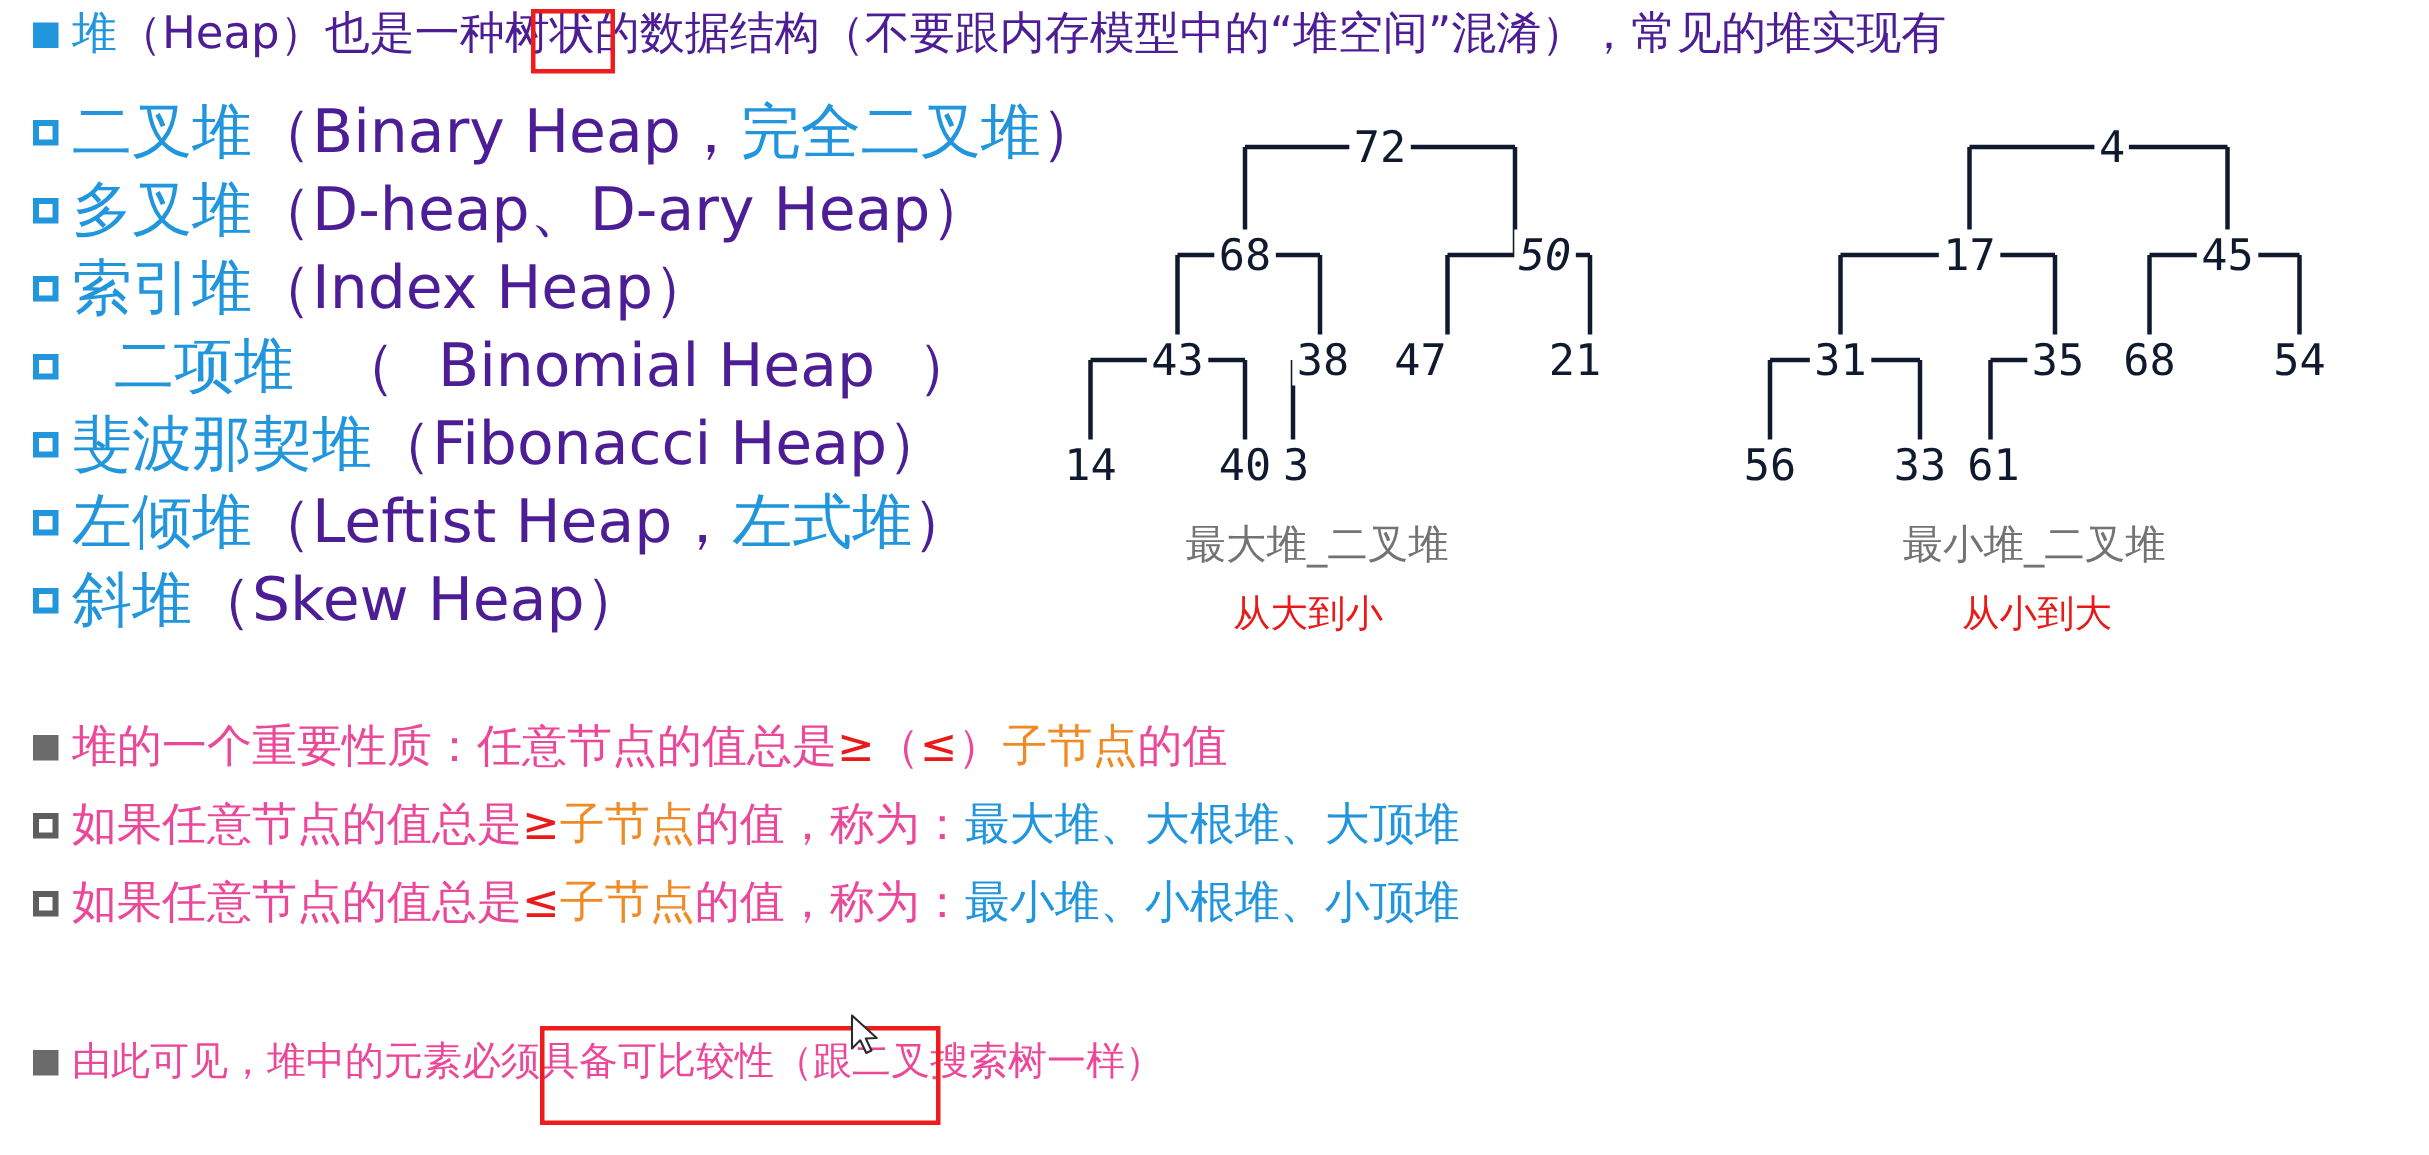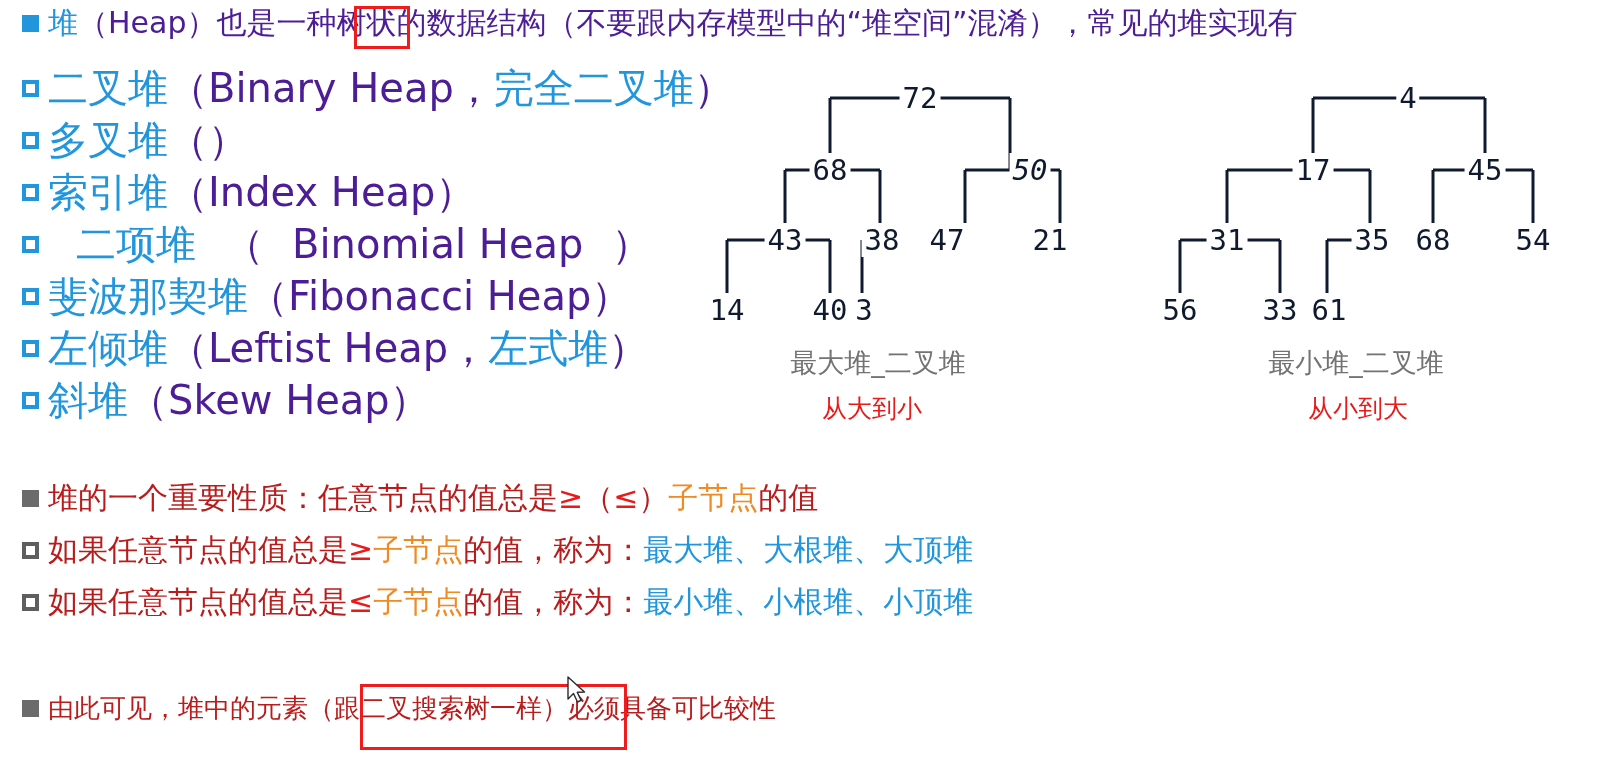--- a/index.html
+++ b/index.html
@@ -32,21 +32,21 @@
     margin-right: 9px;
     flex: 0 0 auto;
   }
   .bullet.filled-blue  { background: #2196dd; }
   .bullet.hollow-blue  { background: #ffffff; border: 4px solid #2196dd; }
   .bullet.filled-gray  { background: #6b6b6b; }
   .bullet.hollow-gray  { background: #ffffff; border: 4px solid #5e5e5e; }
 
   .t-blue   { color: #2196dd; }
   .t-gray   { color: #4c1d95; }
-  .t-dark   { color: #b91c1c; }
+  .t-dark   { color: #ec4899; }
   .t-red    { color: #e81a1a; }
   .t-orange { color: #f08a24; }
 
   .seg { display: inline-block; }
 
   
   .redbox {
     position: absolute;
     border: 3px solid #ee1c1c;
     box-sizing: border-box;
@@ -113,20 +113,21 @@
     <span class="seg t-gray">（</span>
     <span class="seg t-gray">Binary Heap，</span>
     <span class="seg t-blue">完全二叉堆</span>
     <span class="seg t-gray">）</span>
   </div>
 
   <div class="row" style="left:22px; top:120px;">
     <span class="bullet hollow-blue"></span>
     <span class="seg t-blue">多叉堆</span>
     <span class="seg t-gray">（</span>
+    <span class="seg t-gray">D-heap、D-ary Heap</span>
     <span class="seg t-gray">）</span>
   </div>
 
   <div class="row" style="left:22px; top:172px;">
     <span class="bullet hollow-blue"></span>
     <span class="seg t-blue">索引堆</span>
     <span class="seg t-gray">（</span>
     <span class="seg t-gray">Index Heap</span>
     <span class="seg t-gray">）</span>
   </div>
@@ -273,21 +274,21 @@
     <span class="seg t-red">≤</span>
     <span class="seg t-orange">子节点</span>
     <span class="seg t-dark">的值，称为：</span>
     <span class="seg t-blue">最小堆、小根堆、小顶堆</span>
   </div>
 </div>
 
 <div class="row" style="left:22px; top:695px; font-size:26px;">
   <span class="bullet filled-gray"></span>
   <span class="seg t-dark">由此可见，堆中的元素</span>
+  <span class="seg t-dark">必须具备可比较性</span>
   <span class="seg t-dark">（跟二叉搜索树一样）</span>
-  <span class="seg t-dark">必须具备可比较性</span>
 </div>
 
 <div class="redbox" style="left:360px; top:684px; width:267px; height:66px;"></div>
 
 <svg id="mouse-cursor" viewBox="0 0 22 30" style="left:566px; top:676px;">
   <path d="M2 1 L2 23 L7.5 17.5 L11.5 26 L15 24.3 L11.2 16.3 L18.5 16 Z" fill="#ffffff" stroke="#2b2b2b" stroke-width="1.4" stroke-linejoin="round"></path>
 </svg>
 
 </body></html>

